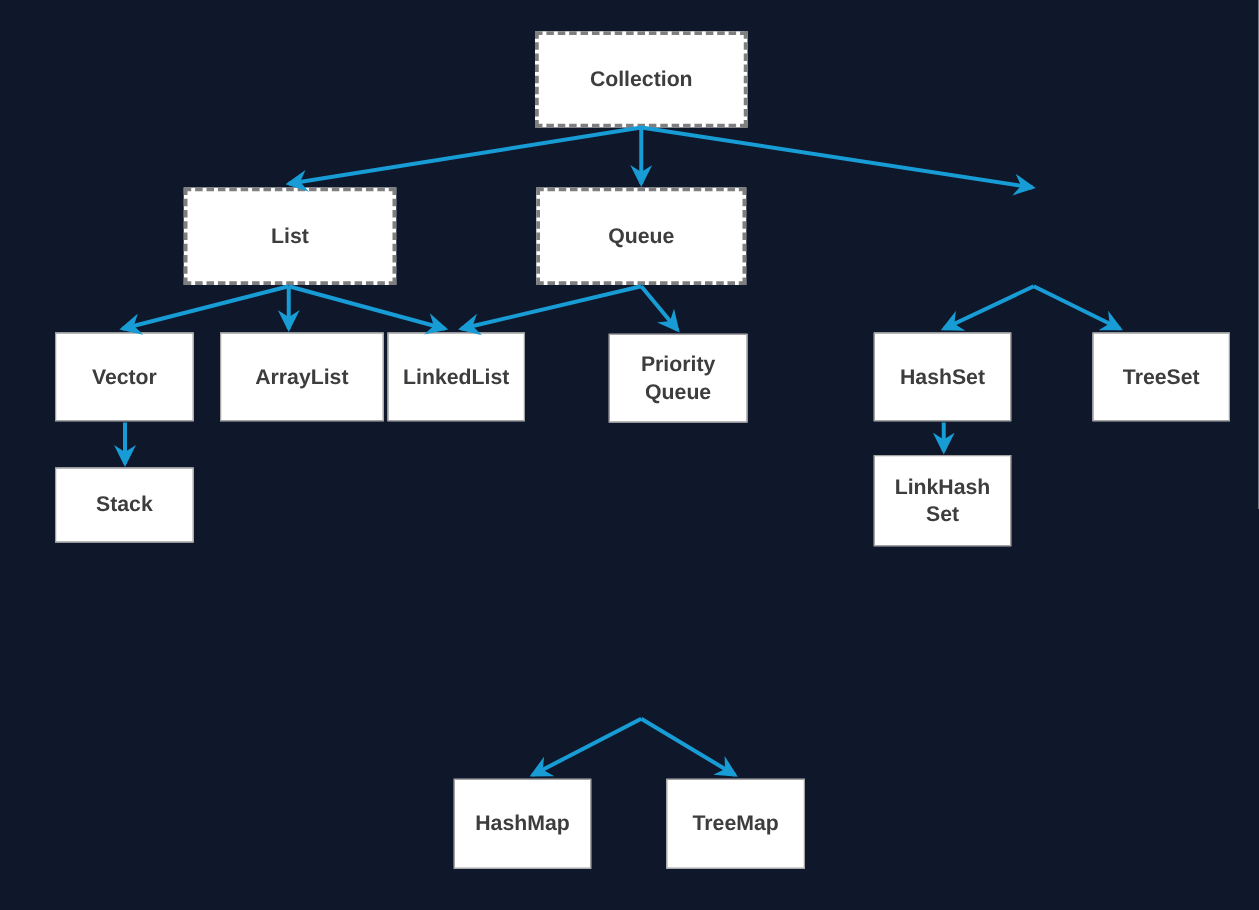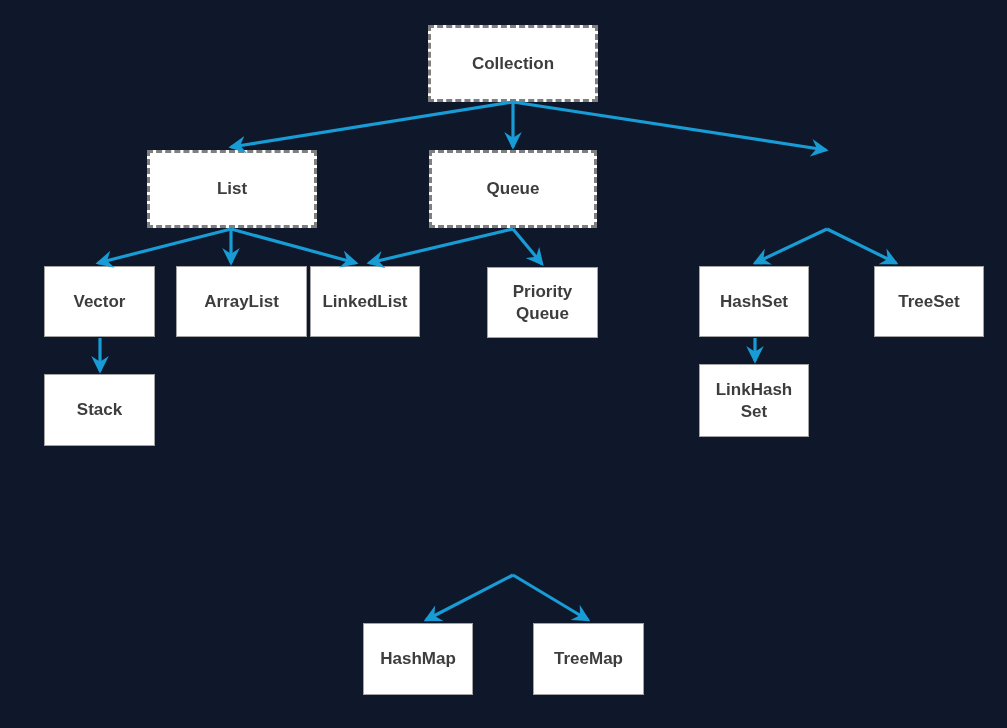--- a/index.html
+++ b/index.html
@@ -48,21 +48,21 @@
   <div class="node dashed" style="left:428px;top:25px;width:170px;height:77px;">Collection</div>
   <div class="node dashed" style="left:147px;top:150px;width:170px;height:78px;">List</div>
   <div class="node dashed" style="left:429px;top:150px;width:168px;height:78px;">Queue</div>
 
   <div class="node solid" style="left:44px;top:266px;width:111px;height:71px;">Vector</div>
   <div class="node solid" style="left:176px;top:266px;width:131px;height:71px;">ArrayList</div>
   <div class="node solid" style="left:310px;top:266px;width:110px;height:71px;">LinkedList</div>
   <div class="node solid" style="left:487px;top:267px;width:111px;height:71px;">Priority Queue</div>
   <div class="node solid" style="left:699px;top:266px;width:110px;height:71px;">HashSet</div>
   <div class="node solid" style="left:874px;top:266px;width:110px;height:71px;">TreeSet</div>
-  <div class="node solid" style="left:44px;top:374px;width:111px;height:72px;">Stack</div>
+  <div class="node solid" style="left:44px;top:374px;width:111px;height:60px;">Stack</div>
   <div class="node solid" style="left:699px;top:364px;width:110px;height:73px;">LinkHash Set</div>
   <div class="node solid" style="left:363px;top:623px;width:110px;height:72px;text-align:center;">HashMap</div>
   <div class="node solid" style="left:533px;top:623px;width:111px;height:72px;">TreeMap</div>
 
   <svg id="edges" width="1007" height="728" viewBox="0 0 1007 728">
     <defs>
       <marker id="arrow" viewBox="0 0 10 10" refX="8.5" refY="5" markerWidth="5.5" markerHeight="5.5" orient="auto-start-reverse">
         <path d="M0,0 L10,5 L0,10 L3.2,5 z" fill="#189cd5"></path>
       </marker>
     </defs>

